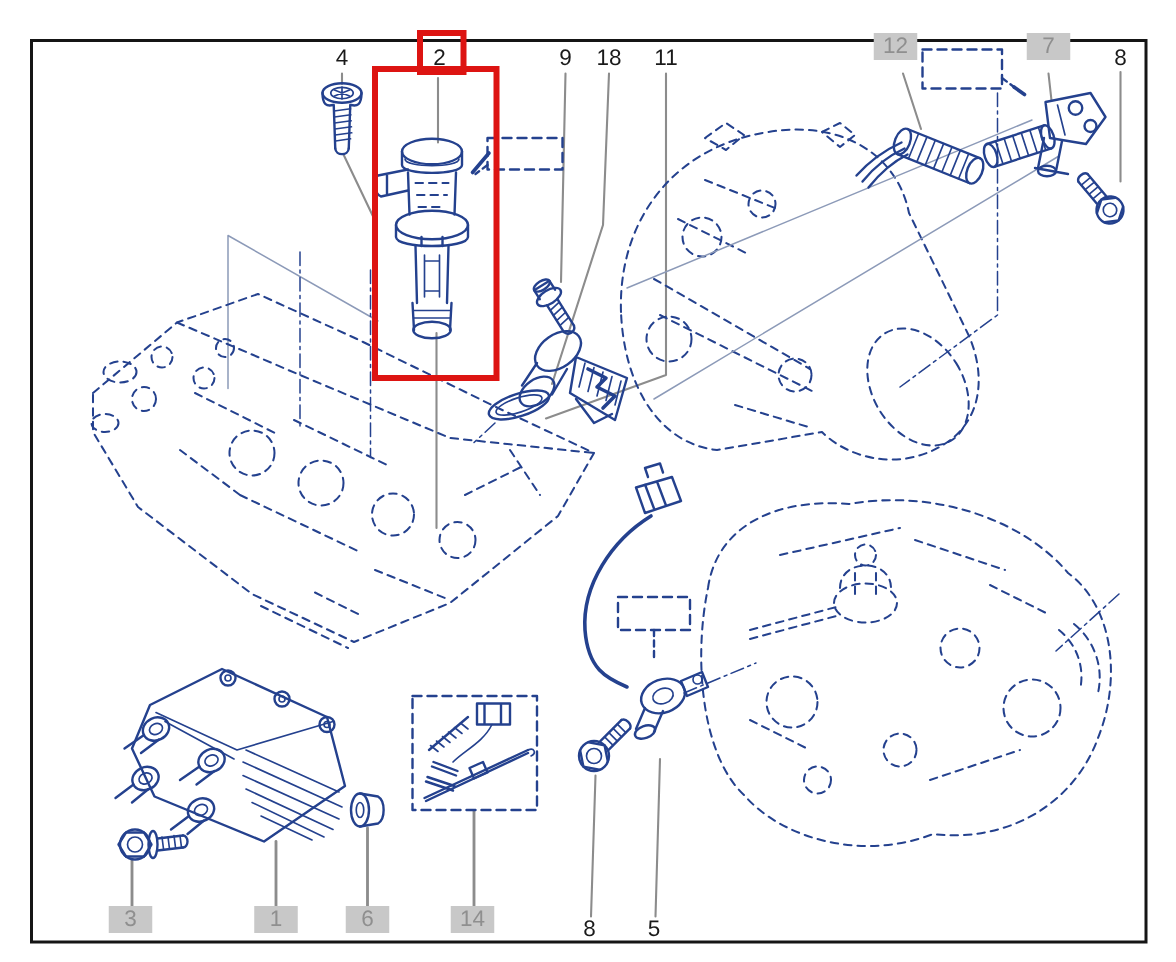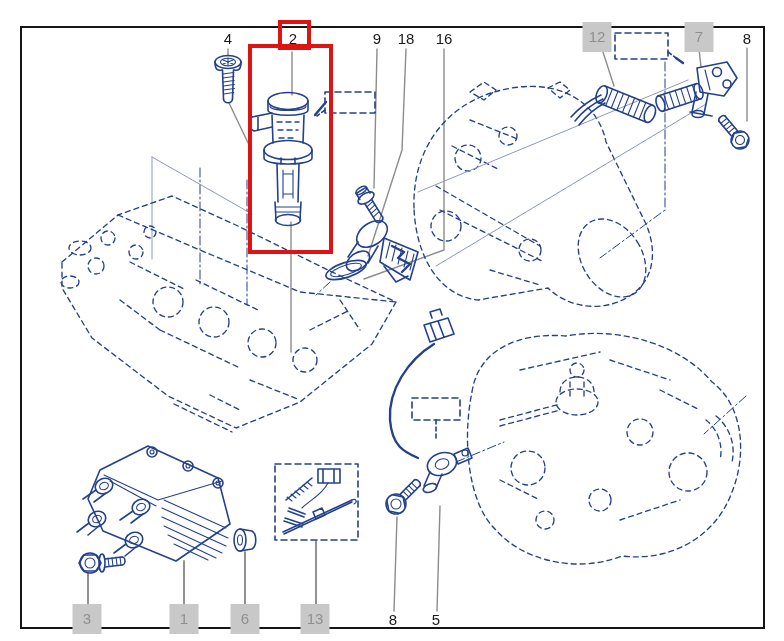--- a/index.html
+++ b/index.html
@@ -18,21 +18,21 @@
   .bold{stroke-width:2.4;}
   .dash{stroke-dasharray:5 4;stroke-width:1.35;}
   .dashdot{stroke-dasharray:9 3 2 3;stroke-width:1;}
   .dashbox{stroke-dasharray:6 4;stroke-width:1.6;}
   .bfill{fill:var(--line-art-blue,#24418e);stroke:none;}
   .leader{stroke:var(--leader-gray,#8c8c8c);stroke-width:1.4;}
   .leader2{stroke:var(--leader-gray,#8c8c8c);stroke-width:1.9;}
   .plane{stroke:#8c9ab8;stroke-width:1;}
   .lbl{position:absolute;transform:translateX(-50%);font-size:15px;line-height:18px;
        color:var(--label-text,#1a1a1a);z-index:4;text-align:center;}
-  .lbl.boxed{width:29px;height:30px;background:var(--label-box-bg,#c8c8c8);
+  .lbl.boxed{width:29px;height:18px;background:var(--label-box-bg,#c8c8c8);
        color:var(--label-box-text,#8f8f8f);display:flex;align-items:center;justify-content:center;}
   .hl{position:absolute;border:4px solid var(--highlight-red,#dd1412);
       box-sizing:border-box;z-index:5;background:transparent;}
 </style>
 </head>
 <body>
 
 <div class="canvas">
 
   <div class="frame"></div>
@@ -280,28 +280,28 @@
       <rect class="blue dashbox" x="412" y="398" width="48" height="22"></rect>
       <path class="blue" style="stroke-dasharray:4 3" d="M436,420 V438"></path>
       <polygon class="bfill" points="436,449 431,437 441,437"></polygon>
     </g>
   </svg>
 
   <div class="lbl" style="left:228px;top:30px">4</div>
   <div class="lbl" style="left:293px;top:30px;z-index:6">2</div>
   <div class="lbl" style="left:377px;top:30px">9</div>
   <div class="lbl" style="left:406px;top:30px">18</div>
-  <div class="lbl" style="left:444px;top:30px">16</div>
+  <div class="lbl" style="left:444px;top:30px">11</div>
   <div class="lbl boxed" style="left:597px;top:22px">12</div>
   <div class="lbl boxed" style="left:699px;top:22px">7</div>
   <div class="lbl" style="left:747px;top:30px">8</div>
 
   <div class="lbl boxed" style="left:87px;top:604px">3</div>
   <div class="lbl boxed" style="left:184px;top:604px">1</div>
   <div class="lbl boxed" style="left:245px;top:604px">6</div>
-  <div class="lbl boxed" style="left:315px;top:604px">13</div>
+  <div class="lbl boxed" style="left:315px;top:604px">14</div>
   <div class="lbl" style="left:393px;top:611px">8</div>
   <div class="lbl" style="left:436px;top:611px">5</div>
 
   <div class="hl" style="left:278px;top:20px;width:33px;height:30px"></div>
   <div class="hl" style="left:248px;top:44px;width:85px;height:210px"></div>
 
 </div>
 
 </body></html>

